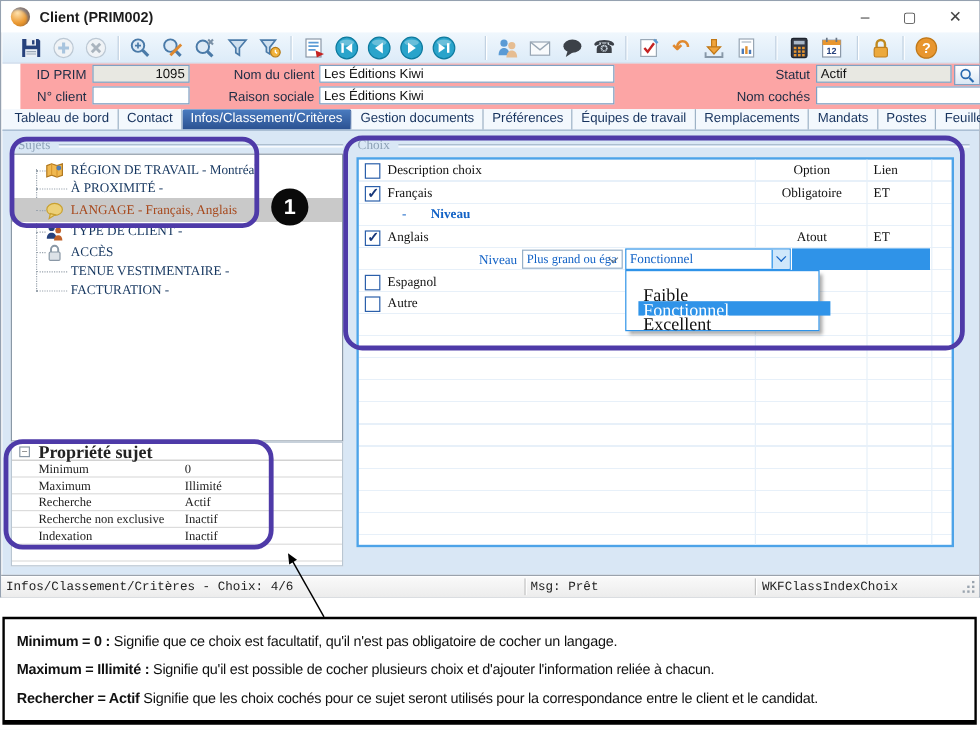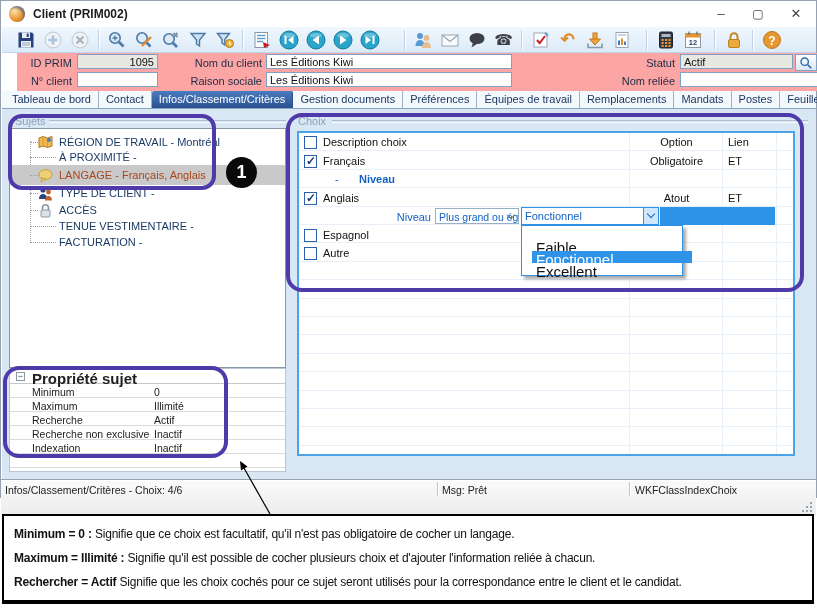--- a/index.html
+++ b/index.html
@@ -38,21 +38,21 @@
 
   
   #tabstrip { left:1px; top:90px; width:814px; height:18px; background:#f3f8fd;
     border-bottom:1px solid #8aa6c0; display:flex; align-items:flex-end; padding-left:3px; }
   .tab { font-size:11px; color:#17335e; padding:2px 7px 2px 7px; border-right:1px solid #9db2c6;
     height:17px; white-space:nowrap; }
   .tab.sel { background:linear-gradient(#4a7cc0,#2b5191); color:#fff; border-radius:2px 2px 0 0;
     border-right:1px solid #2b5191; }
 
   
-  #content { left:1px; top:108px; width:814px; height:370px; background:#d9e7f5; }
+  #content { left:1px; top:108px; width:814px; height:370px; background:#d9e7f5;font-family:Liberation Serif, serif; }
 
   .grouplabel { font-size:11px; color:#8da2b7; }
   .groupline { height:2px; border-top:1px solid #aebfcf; box-shadow:0 1px 0 rgba(255,255,255,.8); }
 
   
   #tree-panel { left:7px; top:19px; width:277px; height:240px; background:#fff; border:1px solid #8a98a6; }
   .vdots { position:absolute; left:20px; top:12px; width:1px; height:102px; border-left:1px dotted #9aa4ae; }
   .hdots { position:absolute; height:1px; border-top:1px dotted #9aa4ae; }
   .titem { position:absolute; left:0; width:100%; height:17px; }
   .titem .lab { position:absolute; left:49px; top:2px; font-size:11px; color:#15365f; white-space:nowrap; }
@@ -88,22 +88,22 @@
     box-shadow:3px 3px 3px rgba(0,0,0,.35); z-index:20; }
   .opt { position:absolute; left:10px; width:100%; height:12px; font-size:15px; color:#111; padding-left:4px; }
   .opt.sel { background:#2f93e8; color:#fff; }
 
   
   .ann { position:absolute; border:4px solid #4e3aa8; border-radius:16px; z-index:25; pointer-events:none; }
   #badge { position:absolute; left:226px; top:157px; width:31px; height:31px; border-radius:50%;
     background:#0a0a0a; color:#fff; font-size:18px; font-weight:700; text-align:center; line-height:31px; z-index:30; }
 
   
-  #statusbar { left:0px; top:478px; width:815px; height:37px; background:linear-gradient(#fafafa,#ececec);
-    border-top:1px solid #9aa2ac; box-shadow:inset 0 1px 0 #ffffff; }
+  #statusbar { left:0px; top:478px; width:815px; height:19px; background:linear-gradient(#fafafa,#ececec);
+    border-top:1px solid #9aa2ac; box-shadow:inset 0 1px 0 #ffffff;font-family:Liberation Mono, monospace; }
   .stext { position:absolute; top:4px; font-size:10.5px; color:#222; white-space:nowrap; }
   .ssep { position:absolute; top:2px; width:1px; height:14px; background:#c4c4c4; box-shadow:1px 0 0 #fff; }
 
   
   #notebox { left:2px; top:514px; width:812px; height:90px; background:#fff; border:2px solid #000;
     border-bottom-width:4px; padding:6px 10px; display:flex; flex-direction:column; justify-content:space-around; }
   .nline { font-size:12px; color:#111; letter-spacing:-0.2px; white-space:nowrap; }
   .nline b { letter-spacing:-0.2px; }
 
   #arrow-svg { position:absolute; left:0; top:0; width:817px; height:608px; z-index:40; pointer-events:none; }
@@ -338,21 +338,21 @@
       <div class="abs field" style="left:249px; top:19px; width:246px;">Les Éditions Kiwi</div>
 
       <div class="abs flabel" style="left:588px; top:4px; width:70px;">Statut</div>
       <div class="abs field ro" style="left:663px; top:1px; width:113px;">Actif</div>
       <div id="statut-search" class="abs">
           <svg width="14" height="14" viewBox="0 0 16 16">
             <circle cx="6.5" cy="6.5" r="4.2" fill="none" stroke="#2a6ab0" stroke-width="1.6"></circle>
             <line x1="10" y1="10" x2="14" y2="14" stroke="#2a6ab0" stroke-width="2"></line>
           </svg>
         </div>
-      <div class="abs flabel" style="left:588px; top:22px; width:70px;">Nom reliée</div>
+      <div class="abs flabel" style="left:588px; top:22px; width:70px;">Nom cochés</div>
       <div class="abs field" style="left:663px; top:19px; width:140px;"></div>
     </div>
 
     <div id="tabstrip" class="abs">
       <span class="tab">Tableau de bord</span>
       <span class="tab">Contact</span>
       <span class="tab sel">Infos/Classement/Critères</span>
       <span class="tab">Gestion documents</span>
       <span class="tab">Préférences</span>
       <span class="tab">Équipes de travail</span>

